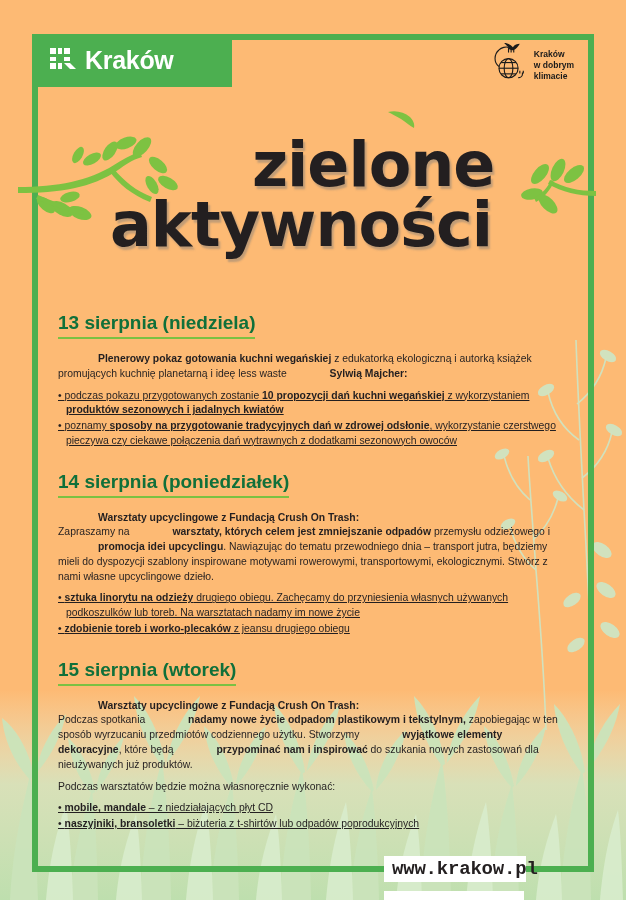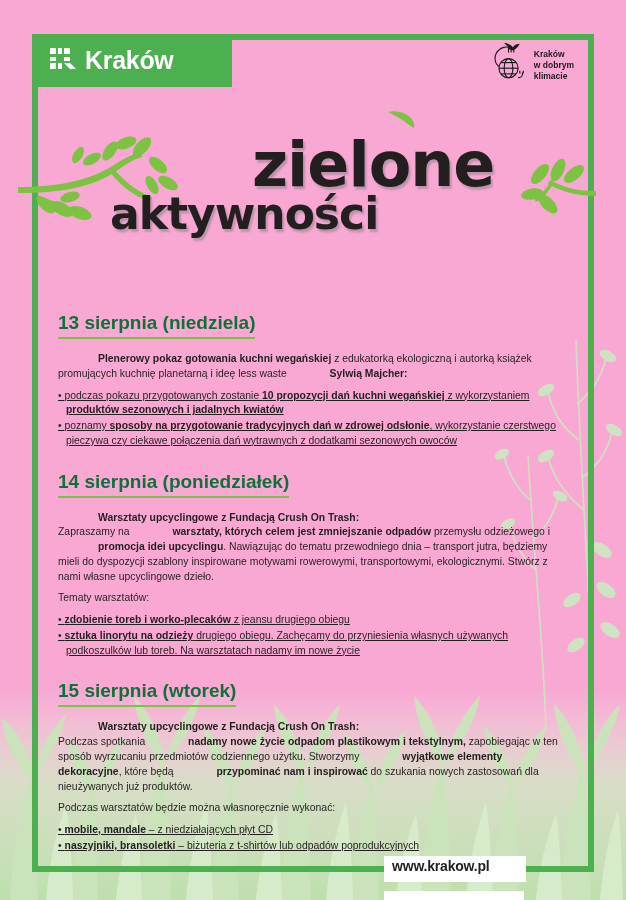--- a/index.html
+++ b/index.html
@@ -6,21 +6,21 @@
   body{
     width:626px;height:900px;
     background:#ffffff;
     font-family:"Liberation Sans", sans-serif;
     overflow:hidden;
     position:relative;
   }
   .poster{
     position:absolute;inset:0;
     width:626px;height:900px;
-    background:#f9a8d4;
+    background:#fdba74;
     overflow:hidden;
   }
 
   
   .plants-bottom{
     position:absolute;left:0;bottom:0;width:626px;height:330px;
     pointer-events:none;z-index:1;
   }
   .plants-right{
     position:absolute;right:0;top:300px;width:200px;height:430px;
@@ -85,21 +85,21 @@
   .t-line{
     position:absolute;
     color:#231f20;
     font-family:"DejaVu Sans", sans-serif;
     font-weight:bold;
     letter-spacing:-1px;
     text-shadow:2px 3px 2px rgba(120,120,120,0.45);
     white-space:nowrap;
   }
   .t1{ left:252px; top:16px; font-size:62px; }
-  .t2{ left:110px; top:76px; font-size:44px; }
+  .t2{ left:110px; top:76px; font-size:62px; }
 
   
   .content{
     position:absolute;left:58px;top:312px;width:510px;z-index:6;
   }
   .date-head{
     color:#10703a;
     font-size:19px;font-weight:bold;
     font-family:"Liberation Sans", sans-serif;
     display:inline-block;
@@ -122,22 +122,22 @@
     padding-left:8px;text-indent:-8px;margin-bottom:1px;
     font-family:"Liberation Sans", sans-serif;
     text-decoration:underline;
   }
   .bullets li:before{ content:"\2022\00a0"; }
   .bullets li b{ font-weight:bold; }
 
   
   .footer-url{
     position:absolute;left:392px;top:858px;
-    font-size:14px;font-weight:bold;color:#231f20;
-    font-family:Liberation Sans, sans-serif;
+    font-size:19px;font-weight:bold;color:#231f20;
+    font-family:Liberation Mono, monospace;
     z-index:6;letter-spacing:-0.2px;
   }
 
   
   .branch-left{position:absolute;left:18px;top:135px;z-index:6;pointer-events:none;}
   .branch-right{position:absolute;left:520px;top:152px;z-index:6;pointer-events:none;}
   .leaf-o{position:absolute;left:386px;top:108px;z-index:7;pointer-events:none;}
 </style>
 </head>
 <body>
@@ -320,24 +320,23 @@
       <p class="para"><b>Plenerowy pokaz gotowania kuchni wegańskiej</b><span> z edukatorką ekologiczną i autorką książek promujących kuchnię planetarną i ideę less waste </span><b>Sylwią Majcher:</b></p>
       <ul class="bullets">
         <li><span>podczas pokazu przygotowanych zostanie </span><b>10 propozycji dań kuchni wegańskiej</b><span> z wykorzystaniem </span><b>produktów sezonowych i jadalnych kwiatów</b></li>
         <li><span>poznamy </span><b>sposoby na przygotowanie tradycyjnych dań w zdrowej odsłonie</b><span>, wykorzystanie czerstwego pieczywa czy ciekawe połączenia dań wytrawnych z dodatkami sezonowych owoców</span></li>
       </ul>
     </div>
 
     <div class="sec">
       <div><span class="date-head"><span>14 sierpnia (poniedziałek)</span></span></div>
       <p class="para"><b>Warsztaty upcyclingowe z Fundacją Crush On Trash:</b><br><span>Zapraszamy na </span><b>warsztaty, których celem jest zmniejszanie odpadów</b><span> przemysłu odzieżowego i </span><b>promocja idei upcyclingu</b><span>. Nawiązując do tematu przewodniego dnia – transport jutra, będziemy mieli do dyspozycji szablony inspirowane motywami rowerowymi, transportowymi, ekologicznymi. Stwórz z nami własne upcyclingowe dzieło.</span></p>
-      <p class="para tight">Tematy warsztatów:</p>
       <ul class="bullets">
+        <li><b>sztuka linorytu na odzieży</b><span> drugiego obiegu. Zachęcamy do przyniesienia własnych używanych podkoszulków lub toreb. Na warsztatach nadamy im nowe życie</span></li>
         <li><b>zdobienie toreb i worko-plecaków</b><span> z jeansu drugiego obiegu</span></li>
-        <li><b>sztuka linorytu na odzieży</b><span> drugiego obiegu. Zachęcamy do przyniesienia własnych używanych podkoszulków lub toreb. Na warsztatach nadamy im nowe życie</span></li>
       </ul>
     </div>
 
     <div class="sec">
       <div><span class="date-head"><span>15 sierpnia (wtorek)</span></span></div>
       <p class="para"><b>Warsztaty upcyclingowe z Fundacją Crush On Trash:</b><br><span>Podczas spotkania </span><b>nadamy nowe życie odpadom plastikowym i tekstylnym,</b><span> zapobiegając w ten sposób wyrzucaniu przedmiotów codziennego użytku. Stworzymy </span><b>wyjątkowe elementy dekoracyjne</b><span>, które będą </span><b>przypominać nam i inspirować</b><span> do szukania nowych zastosowań dla nieużywanych już produktów.</span></p>
       <p class="para tight">Podczas warsztatów będzie można własnoręcznie wykonać:</p>
       <ul class="bullets">
         <li><b>mobile, mandale</b><span> – z niedziałających płyt CD</span></li>
         <li><b>naszyjniki, bransoletki</b><span> – biżuteria z t-shirtów lub odpadów poprodukcyjnych</span></li>

